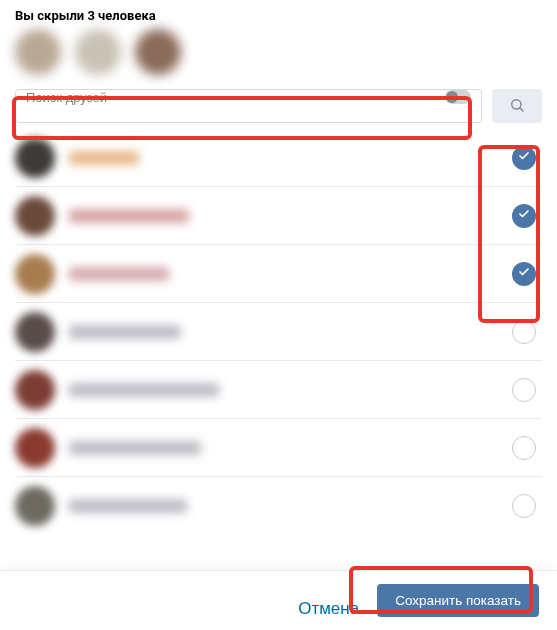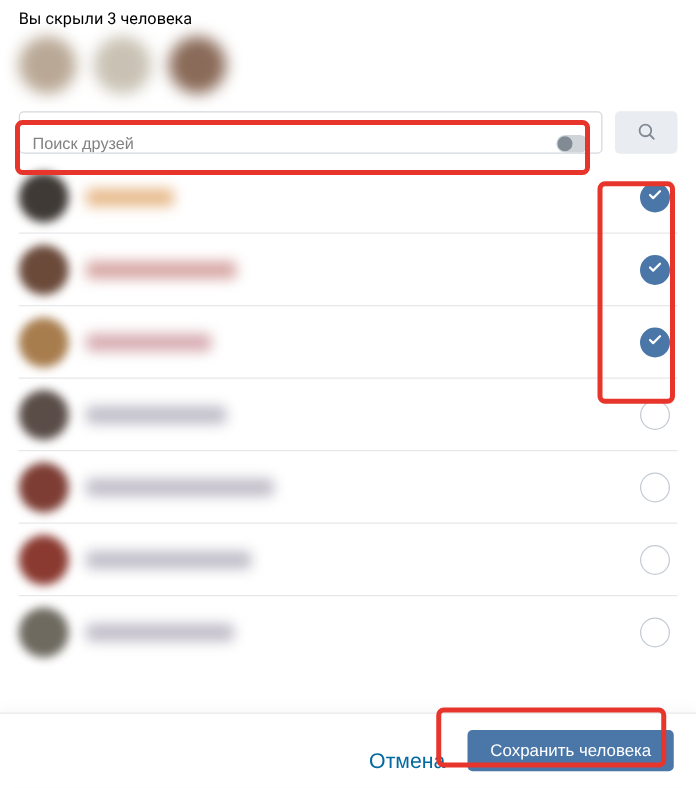--- a/index.html
+++ b/index.html
@@ -10,21 +10,21 @@
     height: 630px;
     overflow: hidden;
     position: relative;
     color: #000;
     font-size: 13px;
   }
   .header {
     padding: 8px 15px 4px;
   }
   .header-title {
-    font-weight: 400;
+    font-weight: 700;
     font-size: 13px;
   }
   .avatars-row {
     display: flex;
     gap: 14px;
     margin-top: 6px;
     filter: blur(6px);
   }
   .avatars-row .av {
     width: 46px;
@@ -39,21 +39,21 @@
   .search-row {
     display: flex;
     align-items: stretch;
     padding: 0 15px;
     margin-top: 10px;
     gap: 10px;
   }
   .search-box {
     flex: 1;
     display: flex;
-    align-items: flex-end;
+    align-items: flex-start;
     border: 1px solid #d3d9de;
     border-radius: 4px;
     background: #fff;
     height: 34px;
     padding: 0 10px;
   }
   .search-input {
     flex: 1;
     border: none;
     outline: none;
@@ -284,18 +284,18 @@
     <div class="row">
       <div class="row-av" style="background: rgb(110, 106, 96);"></div>
       <div class="row-name" style="width: 118px; background: rgb(191, 188, 199);"></div>
       <div class="row-spacer"></div>
       <div class="row-check off"></div>
     </div>
   </div>
 
 <div class="footer">
   <button class="btn-cancel">Отмена</button>
-  <button class="btn-save">Сохранить человека</button>
+  <button class="btn-save">Сохранить показать</button>
 </div>
 
 <div class="highlight-search"></div>
 <div class="highlight-checks"></div>
 <div class="highlight-save"></div>
 
 </body></html>

